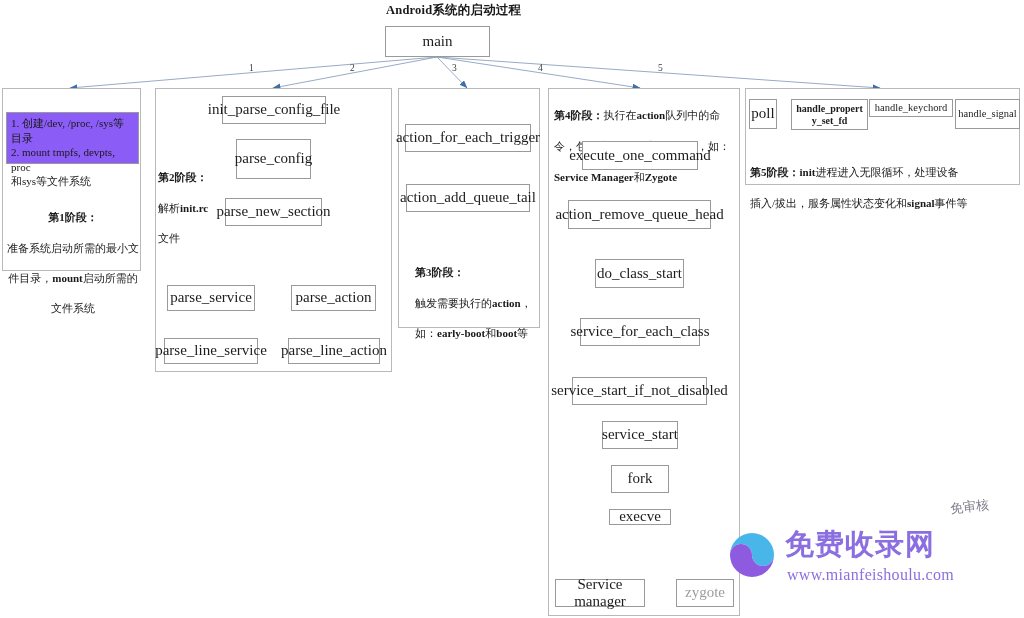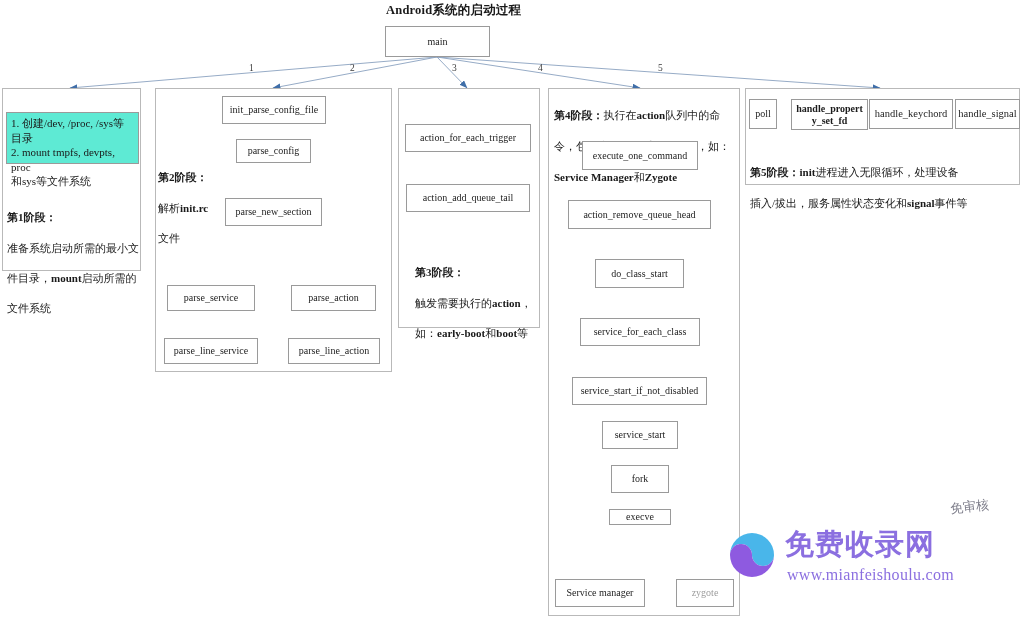--- a/index.html
+++ b/index.html
@@ -31,31 +31,31 @@
 
   .node{
     position:absolute;
     border:1px solid #9a9a9a;
     background:#ffffff;
     box-sizing:border-box;
     display:flex;
     align-items:center;
     justify-content:center;
     text-align:center;
-    font-size:10px;
+    font-size:15px;
     line-height:1.15;
     color:#1c1c1c;
     white-space:pre-line;
   }
   .node.dim{color:#9c9c9c;}
 
   .textbox{
     position:absolute;
     border:1px solid #9a9a9a;
-    background:#5eead4;
+    background:#8b5cf6;
     box-sizing:border-box;
     font-size:11px;
     line-height:1.32;
     padding:3px 4px 2px 4px;
     white-space:pre-line;
   }
 
   .note{
     position:absolute;
     font-size:11px;
@@ -144,37 +144,37 @@
   <div class="edgelabel" style="left:452px;top:63px;">3</div>
   <div class="edgelabel" style="left:538px;top:63px;">4</div>
   <div class="edgelabel" style="left:658px;top:63px;">5</div>
 
   <div class="panel" style="left:2px;top:88px;width:139px;height:183px;"></div>
 
   <div class="textbox" style="left:6px;top:112px;width:133px;height:52px;">1. 创建/dev, /proc, /sys等目录
 2. mount  tmpfs, devpts, proc
 和sys等文件系统</div>
 
-  <div class="note" style="left:7px;top:195px;width:132px;">
+  <div class="note" style="left:7px;top:195px;width:132px;text-align:center;">
     <b>第1阶段：</b><br>
     <span>准备系统启动所需的最小文</span><br>
     <span>件目录，</span><b>mount</b><span>启动所需的</span><br>
     <span>文件系统</span>
   </div>
 
   <div class="panel" style="left:155px;top:88px;width:237px;height:284px;"></div>
 
   <div class="note" style="left:158px;top:155px;width:60px;">
     <b>第2阶段：</b><br>
     <span>解析</span><b>init.rc</b><br>
     <span>文件</span>
   </div>
 
   <div class="node" style="left:222px;top:96px;width:104px;height:28px;">init_parse_config_file</div>
-  <div class="node" style="left:236px;top:139px;width:75px;height:24px;text-align:right;">parse_config</div>
+  <div class="node" style="left:236px;top:139px;width:75px;height:40px;text-align:right;">parse_config</div>
   <div class="node" style="left:225px;top:198px;width:97px;height:28px;">parse_new_section</div>
   <div class="node" style="left:167px;top:285px;width:88px;height:26px;">parse_service</div>
   <div class="node" style="left:291px;top:285px;width:85px;height:26px;">parse_action</div>
   <div class="node" style="left:164px;top:338px;width:94px;height:26px;">parse_line_service</div>
   <div class="node" style="left:288px;top:338px;width:92px;height:26px;">parse_line_action</div>
 
   <div class="panel" style="left:398px;top:88px;width:142px;height:240px;"></div>
 
   <div class="node" style="left:405px;top:124px;width:126px;height:28px;">action_for_each_trigger</div>
   <div class="node" style="left:406px;top:184px;width:124px;height:28px;">action_add_queue_tail</div>
@@ -202,21 +202,21 @@
   <div class="node" style="left:611px;top:465px;width:58px;height:28px;">fork</div>
   <div class="node" style="left:609px;top:509px;width:62px;height:16px;">execve</div>
   <div class="node" style="left:555px;top:579px;width:90px;height:28px;">Service manager</div>
   <div class="node dim" style="left:676px;top:579px;width:58px;height:28px;">zygote</div>
 
   <div class="panel" style="left:745px;top:88px;width:275px;height:97px;"></div>
 
   <div class="node" style="left:749px;top:99px;width:28px;height:30px;">poll</div>
   <div class="node" style="left:791px;top:99px;width:77px;height:31px;font-size:10px;font-weight:bold;">handle_propert
 y_set_fd</div>
-  <div class="node" style="left:869px;top:99px;width:84px;height:30px;font-size:10.5px;">handle_keychord</div>
+  <div class="node" style="left:869px;top:99px;width:84px;height:18px;font-size:10.5px;">handle_keychord</div>
   <div class="node" style="left:955px;top:99px;width:65px;height:30px;font-size:10.5px;">handle_signal</div>
 
   <div class="note" style="left:750px;top:150px;width:268px;">
     <b>第5阶段：</b><b>init</b><span>进程进入无限循环，处理设备</span><br>
     <span>插入/拔出，服务属性状态变化和</span><b>signal</b><span>事件等</span>
   </div>
 
   <svg class="wm-swirl" viewBox="0 0 54 54">
     <path d="M27,5 A22,22 0 0,1 49,27 A11,11 0 0,1 27,27 A11,11 0 0,0 5,27 A22,22 0 0,1 27,5 Z" fill="#49b6ea"></path>
     <path d="M27,49 A22,22 0 0,1 5,27 A11,11 0 0,1 27,27 A11,11 0 0,0 49,27 A22,22 0 0,1 27,49 Z" fill="#8e5ae0"></path>

